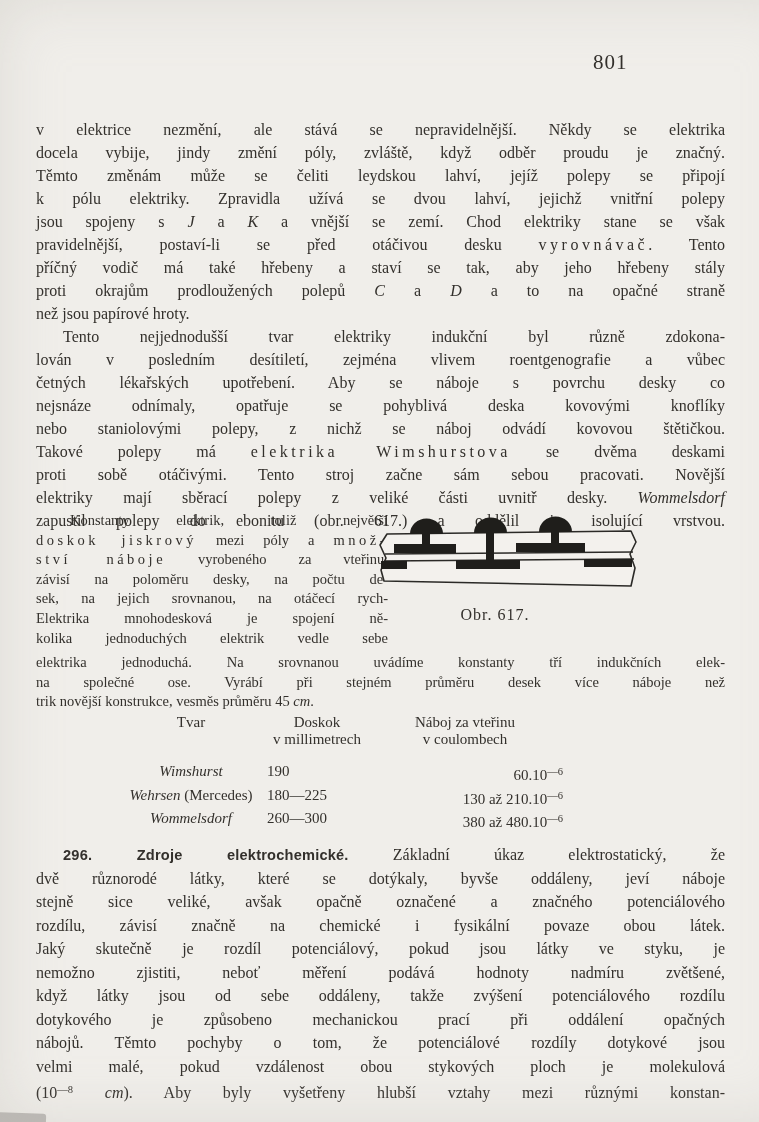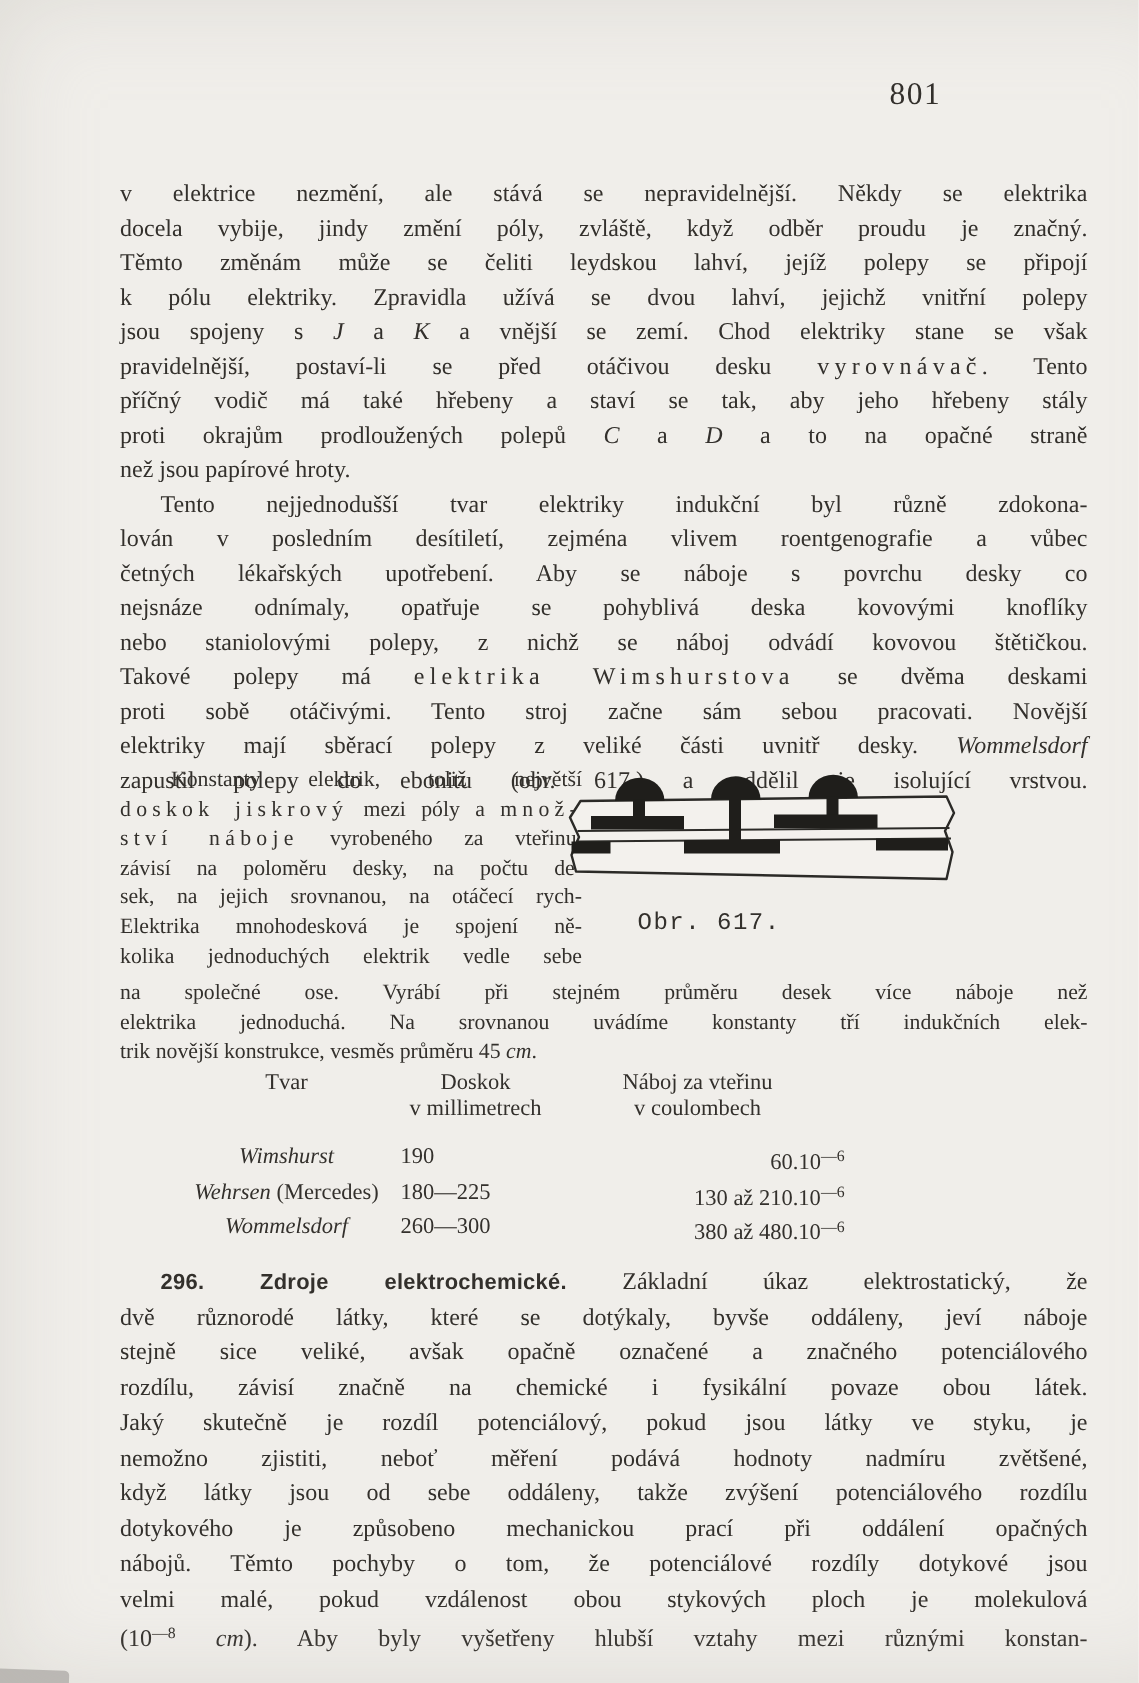--- a/index.html
+++ b/index.html
@@ -17,21 +17,20 @@
     font-size:21px;letter-spacing:1px;
   }
   .para{position:absolute;left:36px;width:689px;}
   .tl{
     text-align:justify;
     -moz-text-align-last:justify;
     text-align-last:justify;
     height:23px;line-height:23px;
     font-size:16px;
     white-space:nowrap;
-    margin-left:44px;
   }
   .tl span{white-space:normal;}
   .noj{text-align-last:left;-moz-text-align-last:left;}
   .ind{text-indent:27px;}
   .small .tl{height:19.6px;line-height:19.6px;font-size:14.5px;}
   .small .ind{text-indent:34px;}
   .p3 .tl{height:23.5px;line-height:23.5px;}
   .i{font-style:italic;}
   .ls{letter-spacing:3.5px;}
   .b{font-family:"Liberation Sans", sans-serif;font-weight:700;font-size:14.6px;letter-spacing:.2px;}
@@ -46,21 +45,21 @@
   .khead{align-items:flex-start;}
   .khead .kc1{text-align:center;padding-bottom:9px;}
   .khead .kc2,.khead .kc3{text-align:center;line-height:17px;}
   .kbody{margin-top:12px;}
   .kbody .krow{height:23.5px;line-height:23.5px;}
 
   
   .fig{position:absolute;left:378px;top:512px;}
   .figcap{
     position:absolute;left:425px;top:606px;width:140px;
-    font-size:16px;letter-spacing:1px;font-family:Liberation Mono, monospace;
+    text-align:center;font-size:16px;letter-spacing:1px;
   }
 
   
   .edge-shadow{
     position:absolute;top:0;right:0;width:11px;height:1122px;
     background:linear-gradient(to right,
       rgba(120,118,112,0) 0%,
       rgba(150,148,142,.35) 40%,
       #7d7b75 62%,
       #989590 72%,
@@ -112,22 +111,22 @@
       <div class="tl ind"><span>Konstanty elektrik, toliž největší</span></div>
       <div class="tl"><span class="ls">doskok jiskrový</span><span> mezi póly a </span><span class="ls">množ-</span></div>
       <div class="tl"><span class="ls">ství náboje</span><span> vyrobeného za vteřinu,</span></div>
       <div class="tl"><span>závisí na poloměru desky, na počtu de-</span></div>
       <div class="tl"><span>sek, na jejich srovnanou, na otáčecí rych-</span></div>
       <div class="tl"><span>Elektrika mnohodesková je spojení ně-</span></div>
       <div class="tl"><span>kolika jednoduchých elektrik vedle sebe</span></div>
     </div>
 
   <div class="para small" style="top:653px;">
+      <div class="tl"><span>elektrika jednoduchá. Na srovnanou uvádíme konstanty tří indukčních elek-</span></div>
       <div class="tl"><span>na společné ose. Vyrábí při stejném průměru desek více náboje než</span></div>
-      <div class="tl"><span>elektrika jednoduchá. Na srovnanou uvádíme konstanty tří indukčních elek-</span></div>
       <div class="tl noj"><span>trik novější konstrukce, vesměs průměru 45 </span><span class="i">cm</span><span>.</span></div>
     </div>
 
   <svg class="fig" width="265" height="95" viewBox="0 0 265 95">
 
     <path d="M9,22 L253,19 L258,30 L252,42 L257,56 L253,74 L6,69 L3,58 L8,46 L2,33 Z" fill="#f3f1ed" stroke="#2b2a27" stroke-width="1.6" stroke-linejoin="round"></path>
 
     <path d="M7,42 L255,40" stroke="#2b2a27" stroke-width="1.4" fill="none"></path>
     <path d="M6,49 L256,47" stroke="#2b2a27" stroke-width="1.4" fill="none"></path>
 

